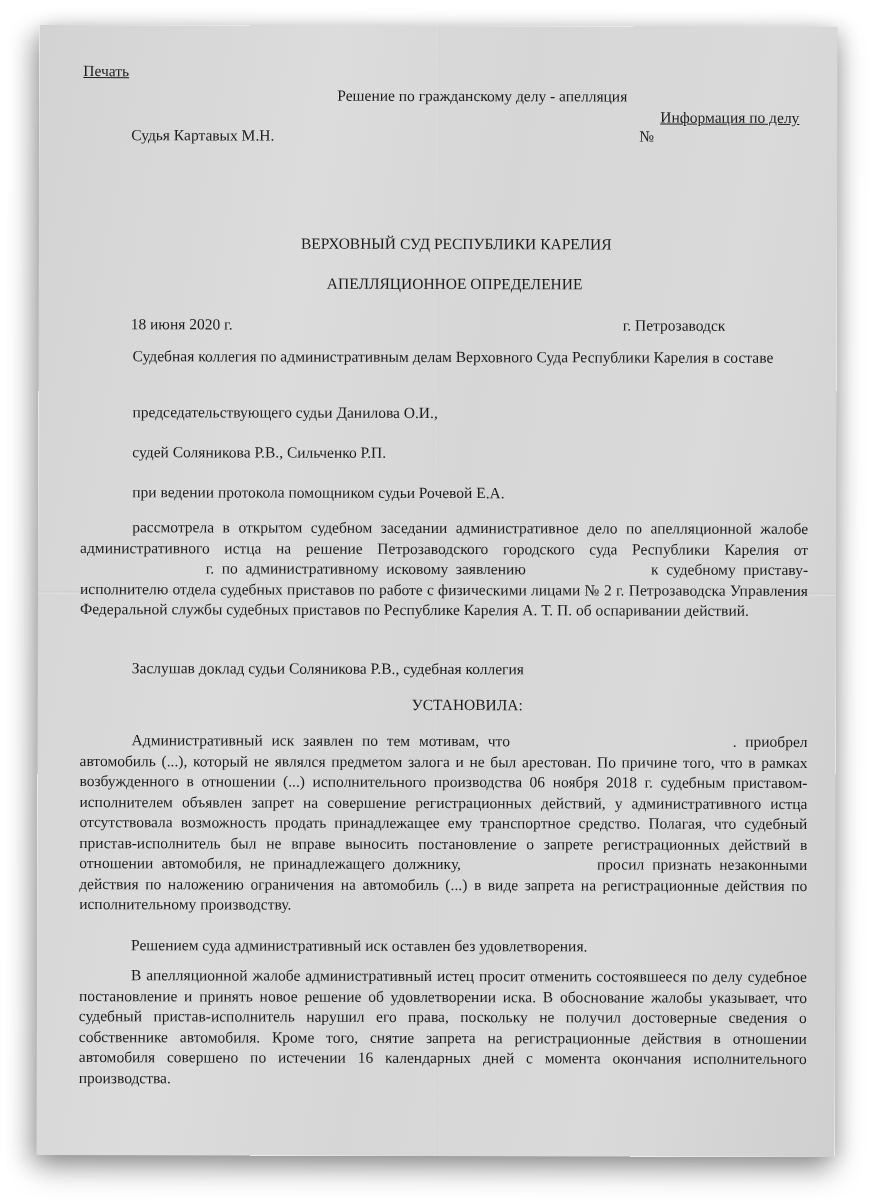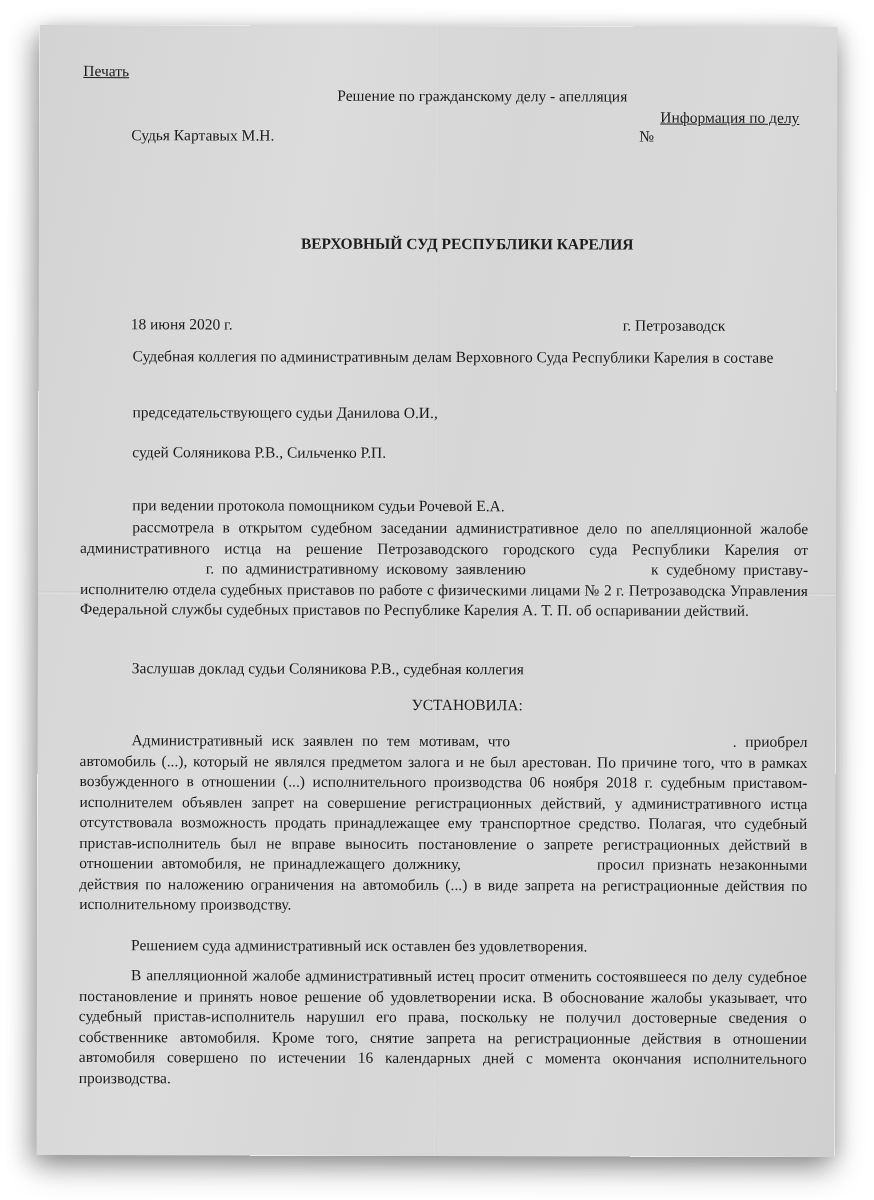--- a/index.html
+++ b/index.html
@@ -24,21 +24,21 @@
     background: linear-gradient(#c8c8c8, #e6e6e6);
     opacity: .7;
   }
   .fold-v {
     position: absolute; top: 0; bottom: 0; left: 398px; width: 2px;
     background: linear-gradient(90deg, #e2e2e2, #cdcdcd);
     opacity: .5;
   }
   .t { position: absolute; font-size: 15.5px; line-height: 18px; white-space: nowrap; }
   .link { text-decoration: underline; }
-  .bold { font-weight: bold; }
+  .bold { font-weight: normal; }
   .para {
     position: absolute; left: 42px; width: 728px;
     font-size: 15.5px; line-height: 20.5px;
     text-align: justify; text-indent: 52px;
   }
   .redact { display: inline-block; }
 </style>
 </head>
 <body>
 
@@ -46,27 +46,28 @@
   <div class="fold-h"></div>
   <div class="fold-v"></div>
 
   <span class="t link" style="left:44px; top:37px;">Печать</span>
   <span class="t" style="left:252px; top:61px;margin-left:46px;">Решение по гражданскому делу - апелляция</span>
   <span class="t link" style="left:621px; top:82px;">Информация по делу</span>
   <span class="t" style="left:92px; top:101px;text-align:right;">Судья Картавых М.Н.</span>
   <span class="t" style="left:600px; top:101px;">№</span>
 
   <span class="t bold" style="left:262px; top:209px;">ВЕРХОВНЫЙ СУД РЕСПУБЛИКИ КАРЕЛИЯ</span>
+  <span class="t bold" style="left:288px; top:249px;">АПЕЛЛЯЦИОННОЕ ОПРЕДЕЛЕНИЕ</span>
   <span class="t" style="left:92px; top:290px;text-align:center;">18 июня 2020 г.</span>
   <span class="t" style="left:584px; top:290px;text-align:right;">г. Петрозаводск</span>
 
   <div class="para" style="top:321px;">Судебная коллегия по административным делам Верховного Суда Республики Карелия в составе</div>
   <span class="t" style="left:94px; top:378px;font-family:Liberation Serif, serif;">председательствующего судьи Данилова О.И.,</span>
   <span class="t" style="left:94px; top:418px;font-family:Liberation Serif, serif;">судей Соляникова Р.В., Сильченко Р.П.</span>
-  <span class="t" style="left:94px; top:458px;margin-top:13px;">при ведении протокола помощником судьи Рочевой Е.А.</span>
+  <span class="t" style="left:94px; top:458px;">при ведении протокола помощником судьи Рочевой Е.А.</span>
 
   <div class="para" style="top:492px;"><span>рассмотрела в открытом судебном заседании административное дело по апелляционной жалобе административного истца на решение Петрозаводского городского суда Республики Карелия от</span> <span class="redact" style="width:118px;"></span> <span>г. по административному исковому заявлению</span> <span class="redact" style="width:110px;"></span> <span>к судебному приставу-исполнителю отдела судебных приставов по работе с физическими лицами № 2 г. Петрозаводска Управления Федеральной службы судебных приставов по Республике Карелия А. Т. П. об оспаривании действий.</span></div>
 
   <span class="t" style="left:94px; top:634px;">Заслушав доклад судьи Соляникова Р.В., судебная коллегия</span>
   <span class="t" style="left:374px; top:670px;">УСТАНОВИЛА:</span>
 
   <div class="para" style="top:705px;"><span>Административный иск заявлен по тем мотивам, что</span> <span class="redact" style="width:214px;"></span><span>. приобрел автомобиль (...), который не являлся предметом залога и не был арестован. По причине того, что в рамках возбужденного в отношении (...) исполнительного производства 06 ноября 2018 г. судебным приставом-исполнителем объявлен запрет на совершение регистрационных действий, у административного истца отсутствовала возможность продать принадлежащее ему транспортное средство. Полагая, что судебный пристав-исполнитель был не вправе выносить постановление о запрете регистрационных действий в отношении автомобиля, не принадлежащего должнику,</span> <span class="redact" style="width:120px;"></span> <span>просил признать незаконными действия по наложению ограничения на автомобиль (...) в виде запрета на регистрационные действия по исполнительному производству.</span></div>
 
   <span class="t" style="left:94px; top:911px;">Решением суда административный иск оставлен без удовлетворения.</span>
 

